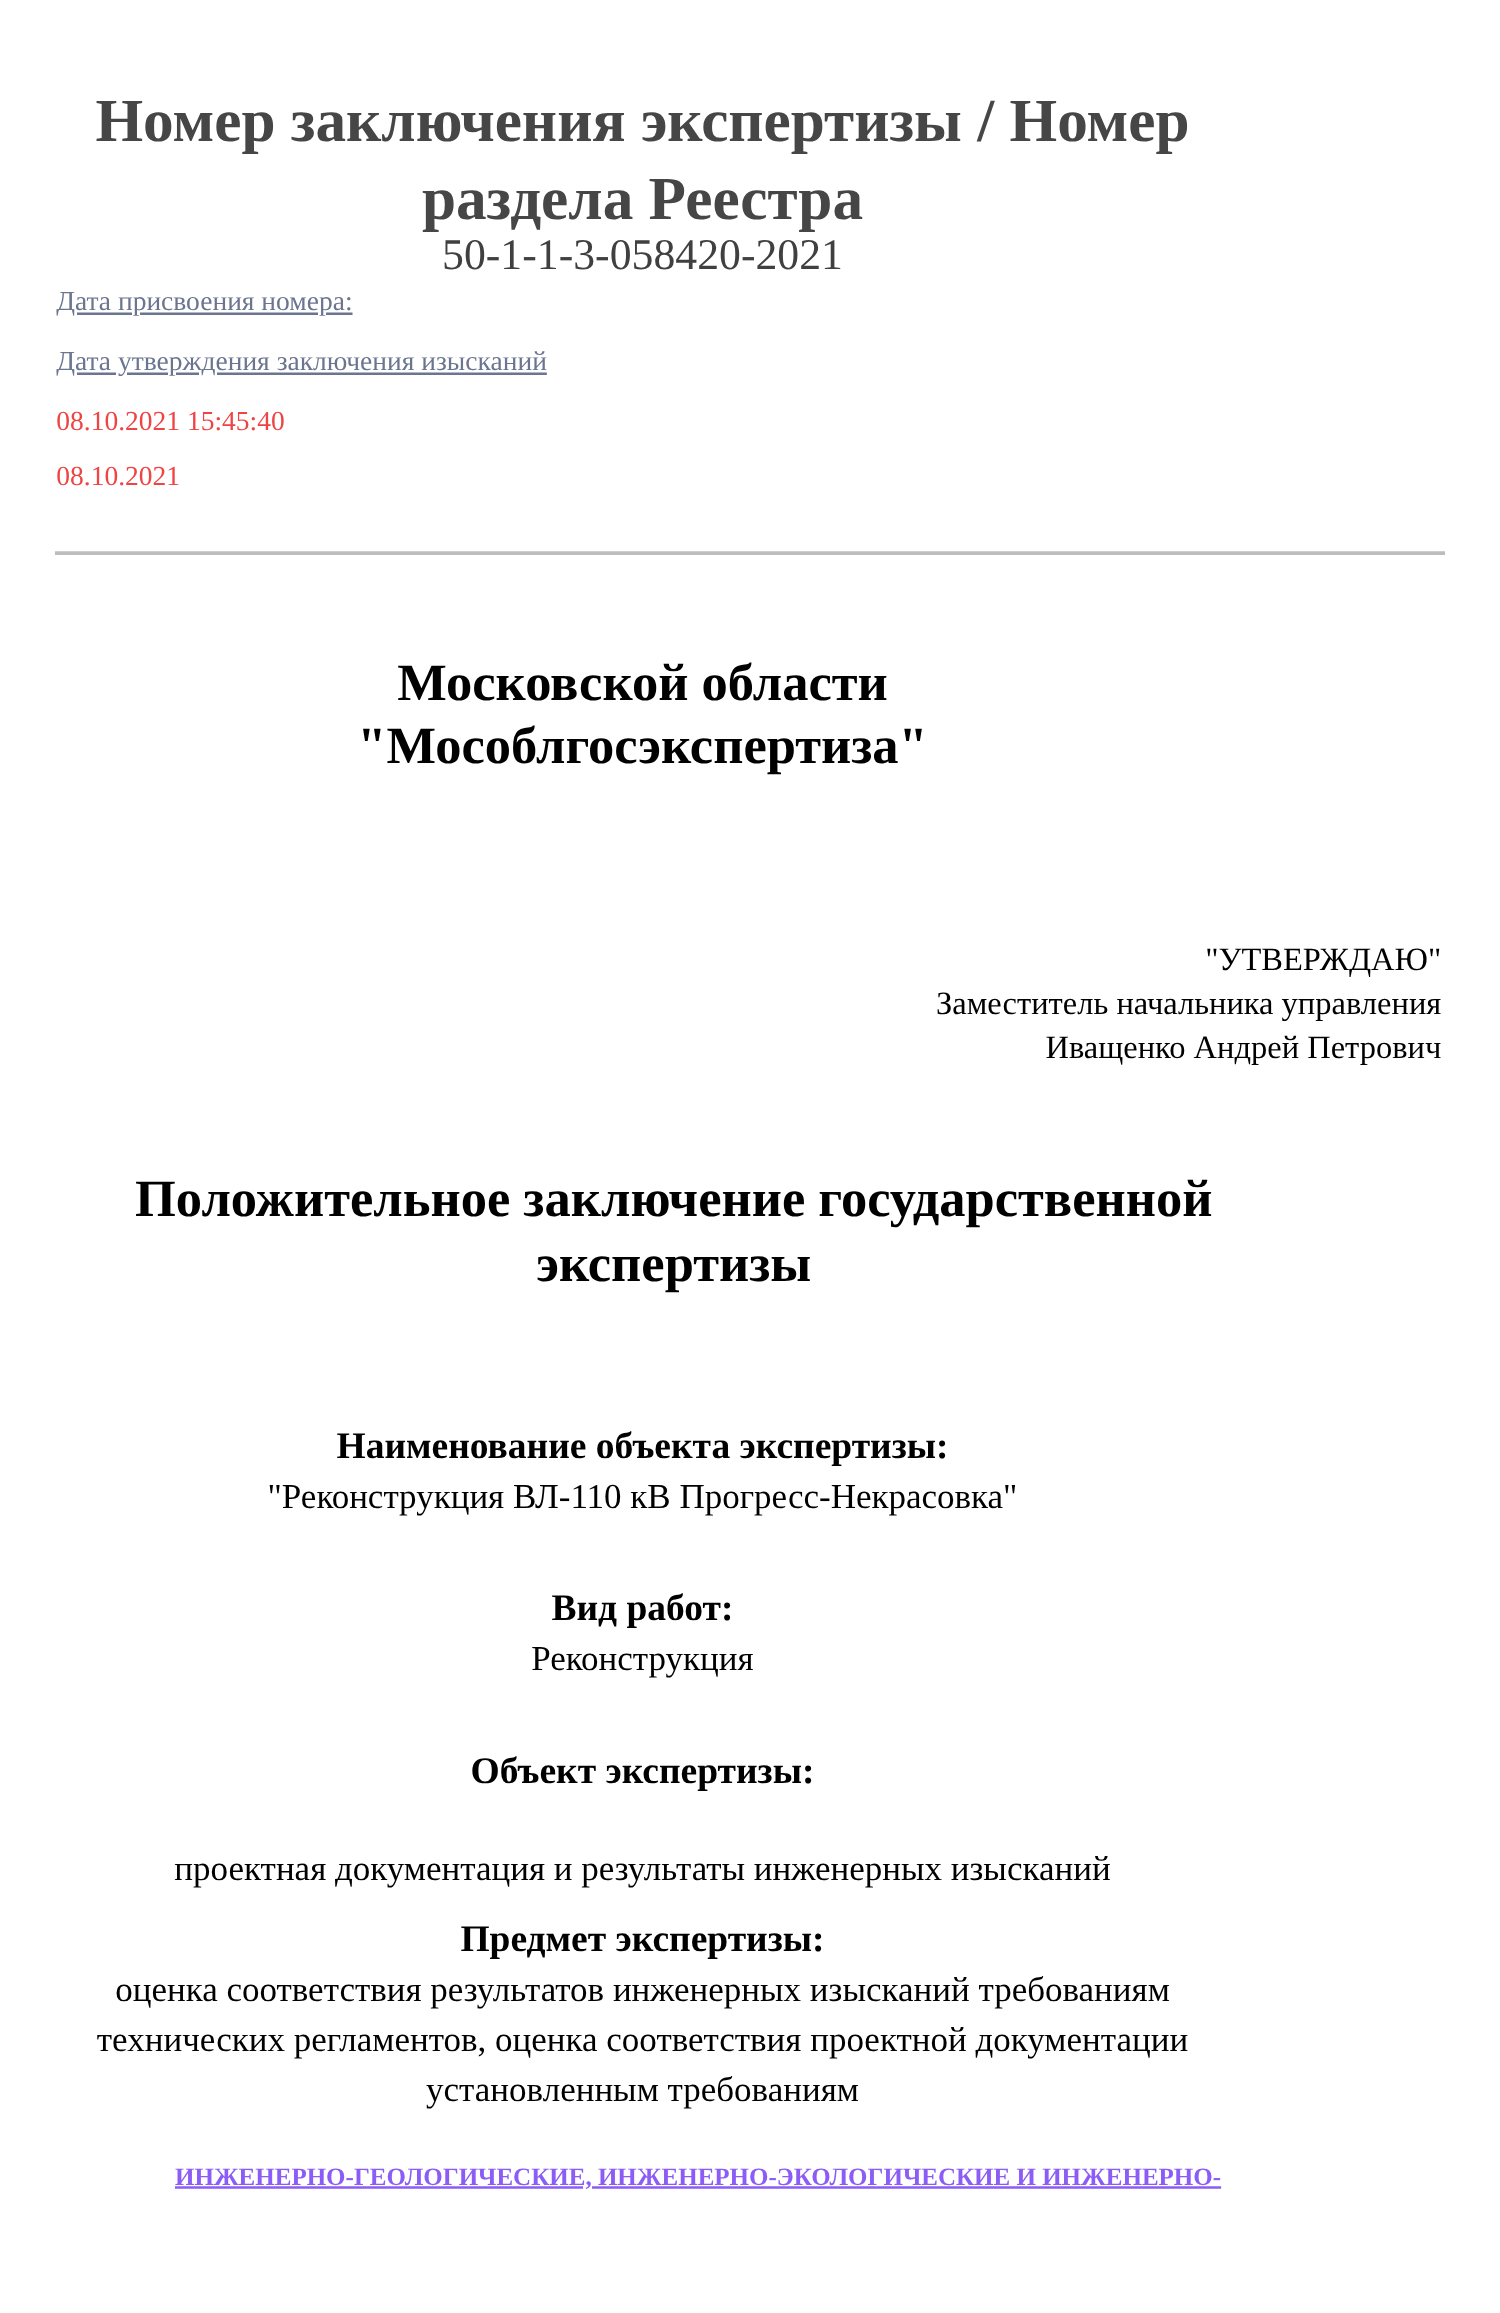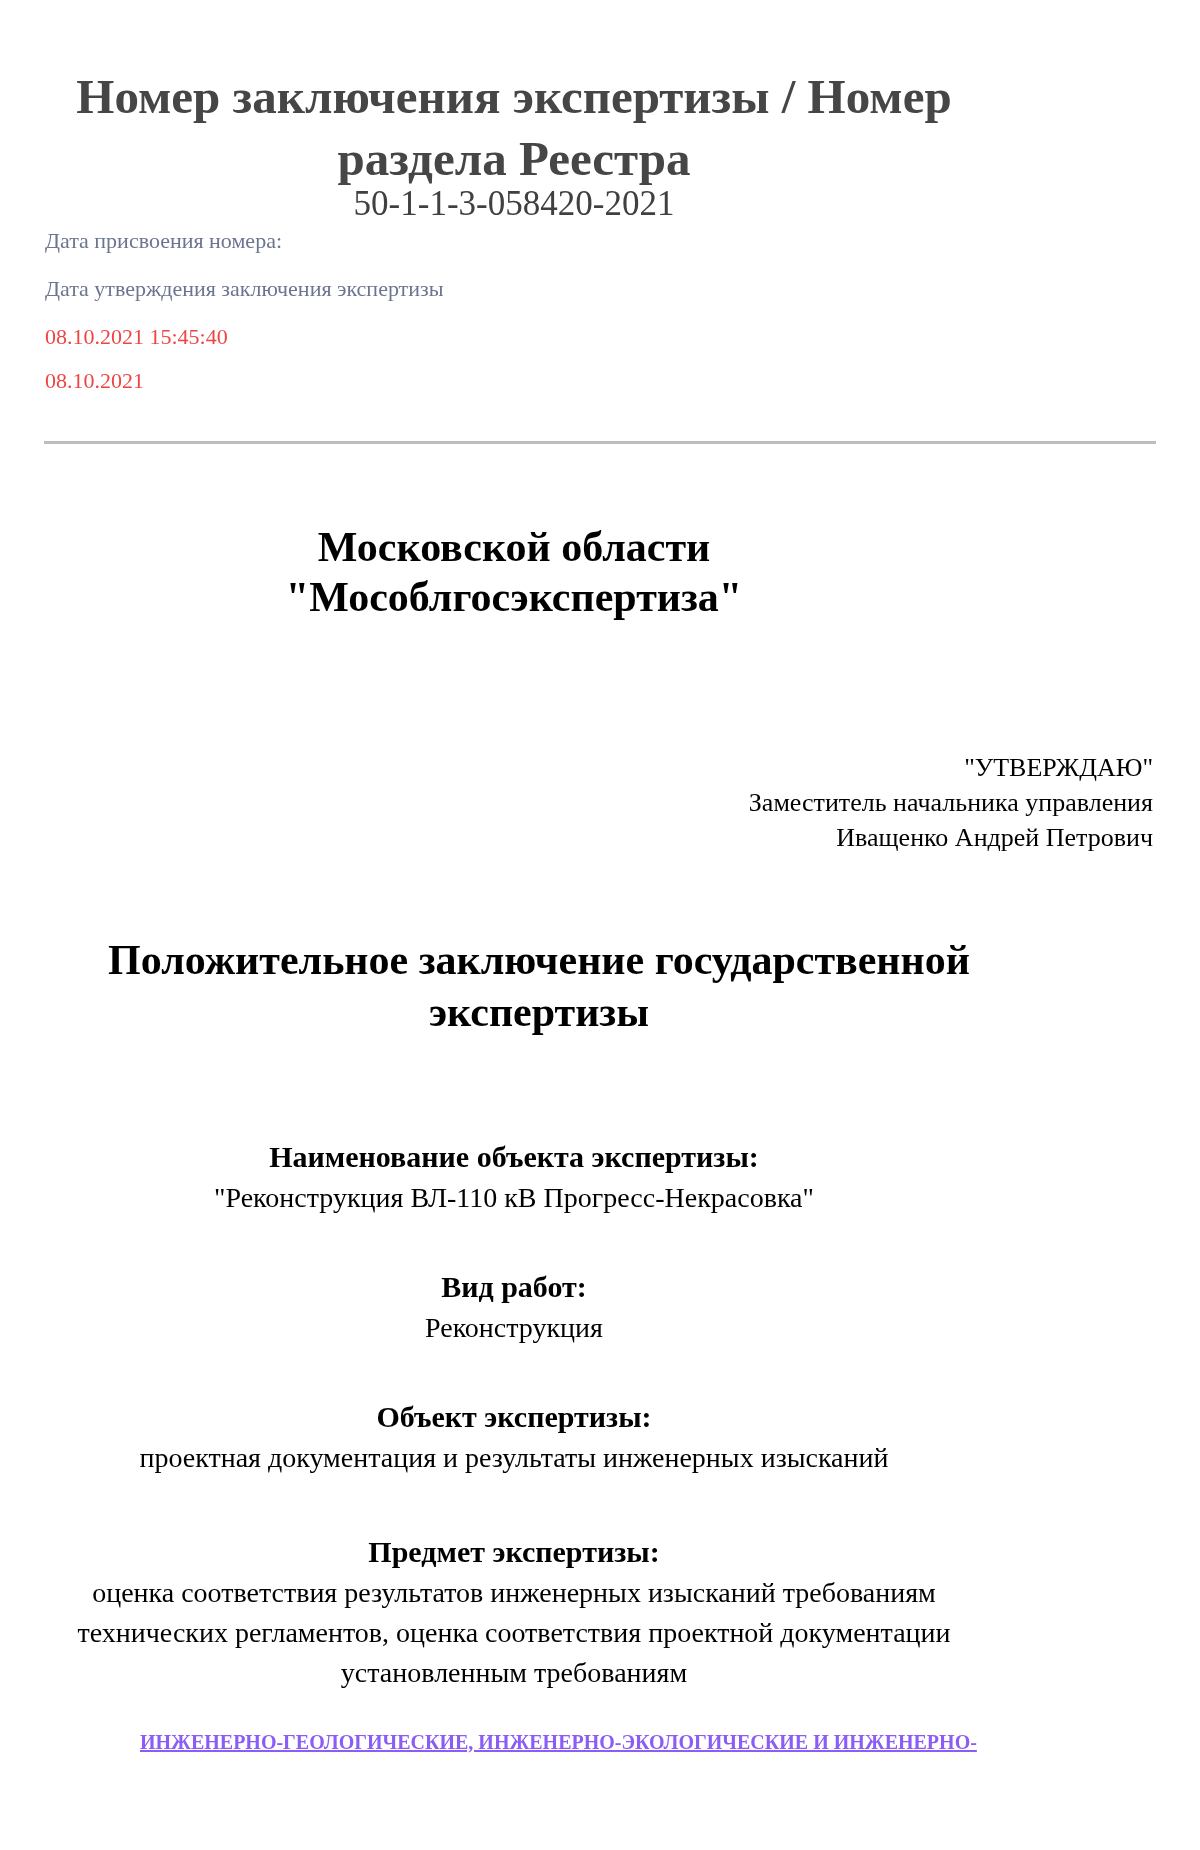--- a/index.html
+++ b/index.html
@@ -11,21 +11,21 @@
   .abs { position: absolute; white-space: nowrap; }
   .center { left: 0; width: 1028px; text-align: center; }
 
   .reg-title {
     font-weight: bold; font-size: 49px; line-height: 62px; color: #464646;
     top: 66px;
   }
   .reg-number { font-size: 35px; line-height: 40px; color: #404040; top: 184px; }
 
   .meta { left: 45px; font-size: 22px; line-height: 26px; }
-  .meta.label { color: #6b7590; }
+  .meta.label { color: #6b7590; text-decoration: underline; }
   .meta.value { color: #ef4444; }
 
   .hr { position: absolute; left: 44px; width: 1112px; top: 441px; height: 3px; background: #bdbdbd; }
 
   .org { font-weight: bold; font-size: 42px; line-height: 50px; color: #000; top: 522px; }
   .approve {
     right: 47px; text-align: right; font-size: 26px; line-height: 35px; color: #000; top: 750px;
   }
   .concl { font-weight: bold; font-size: 42px; line-height: 52px; color: #000; top: 934px; padding-left: 25px; }
 
@@ -40,21 +40,21 @@
 </head>
 <body>
 
 <div class="abs center reg-title">
   <div>Номер заключения экспертизы / Номер</div>
   <div>раздела Реестра</div>
 </div>
 <div class="abs center reg-number">50-1-1-3-058420-2021</div>
 
 <div class="abs meta label" style="top:228px">Дата присвоения номера:</div>
-<div class="abs meta label" style="top:276px">Дата утверждения заключения экспертизы</div>
+<div class="abs meta label" style="top:276px">Дата утверждения заключения изысканий</div>
 <div class="abs meta value" style="top:324px">08.10.2021 15:45:40</div>
 <div class="abs meta value" style="top:368px">08.10.2021</div>
 
 <div class="hr"></div>
 
 <div class="abs center org">
   <div>Московской области</div>
   <div>"Мособлгосэкспертиза"</div>
 </div>
 
@@ -69,21 +69,21 @@
   <div>экспертизы</div>
 </div>
 
 <div class="abs center sec-h" style="top:1140px">Наименование объекта экспертизы:</div>
 <div class="abs center sec-v" style="top:1178px">"Реконструкция ВЛ-110 кВ Прогресс-Некрасовка"</div>
 
 <div class="abs center sec-h" style="top:1270px">Вид работ:</div>
 <div class="abs center sec-v" style="top:1308px">Реконструкция</div>
 
 <div class="abs center sec-h" style="top:1400px">Объект экспертизы:</div>
-<div class="abs center sec-v" style="top:1438px">проектная документация и результаты инженерных изысканий</div>
+<div class="abs center sec-v" style="top:1476px">проектная документация и результаты инженерных изысканий</div>
 
 <div class="abs center sec-h" style="top:1535px">Предмет экспертизы:</div>
 <div class="abs center sec-v" style="top:1573px">оценка соответствия результатов инженерных изысканий требованиям</div>
 <div class="abs center sec-v" style="top:1613px">технических регламентов, оценка соответствия проектной документации</div>
 <div class="abs center sec-v" style="top:1653px">установленным требованиям</div>
 
 <div class="abs caps">
   <div>ИНЖЕНЕРНО-ГЕОЛОГИЧЕСКИЕ, ИНЖЕНЕРНО-ЭКОЛОГИЧЕСКИЕ И ИНЖЕНЕРНО-</div>
 </div>
 

